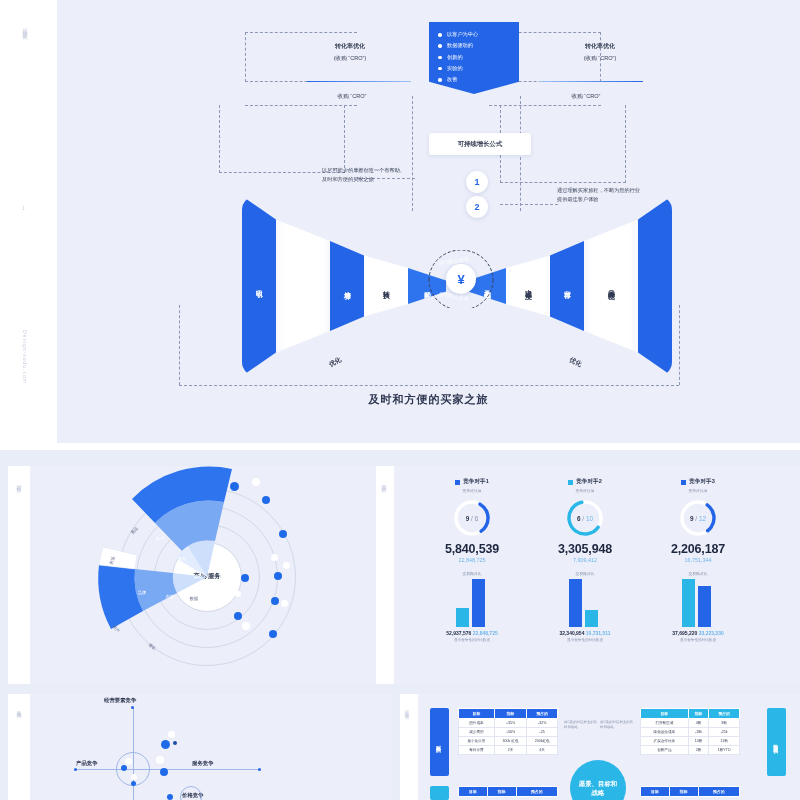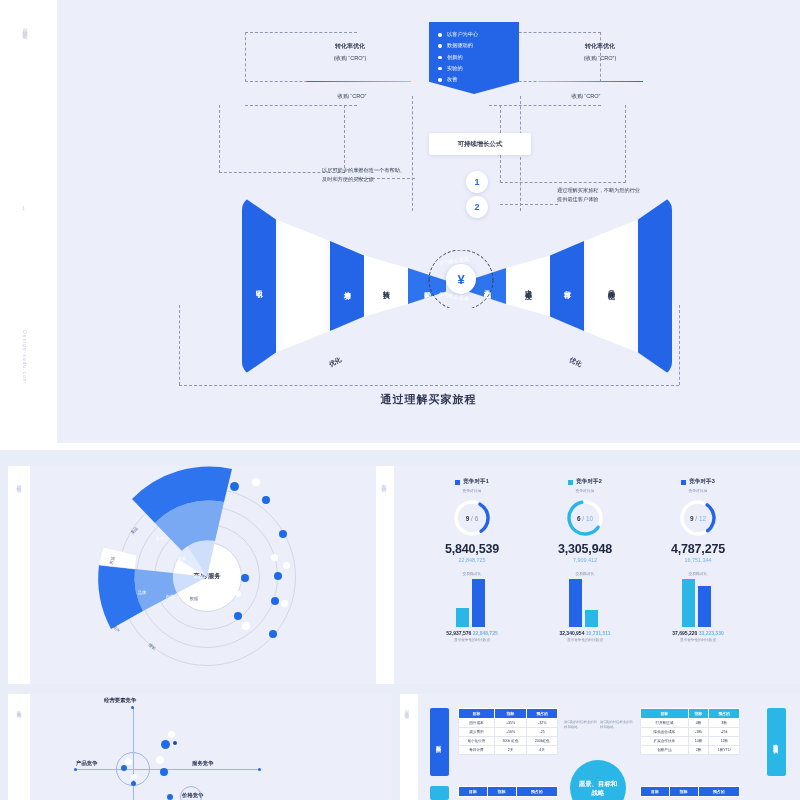--- a/index.html
+++ b/index.html
@@ -259,21 +259,21 @@
       <svg style="position:absolute; left:366px; top:250px;" width="76" height="58">
         <path d="M6,30 A32,30 0 0 1 70,30" fill="none" stroke="#3a4157" stroke-width="1" stroke-dasharray="3 2"></path>
         <path d="M70,30 A32,30 0 0 1 6,30" fill="none" stroke="#3a4157" stroke-width="1" stroke-dasharray="3 2"></path>
       </svg>
       <div class="arc-label" id="arcTop">学习机会提高</div>
       <div class="arc-label" id="arcBot">学习机会提高</div>
 
       <div class="opt" id="optL">优化</div>
       <div class="opt" id="optR">优化</div>
 
-      <div class="bottomtitle">通过理解买家旅程</div>
+      <div class="bottomtitle">及时和方便的买家之旅</div>
     </div>
   </div>
 
   <div class="slide slide-white" id="slide2">
     <div class="edge-label" style="left:8px; top:14px;">增长模型</div>
     <div id="s2inner">
       <div class="ring" style="left:88px; top:22px; width:178px; height:178px;"></div>
       <div class="ring" style="left:106px; top:40px; width:142px; height:142px;"></div>
       <div class="ring" style="left:124px; top:58px; width:106px; height:106px;"></div>
       <div class="ring" style="left:142px; top:76px; width:70px; height:70px; background:#fff;"></div>
@@ -401,21 +401,21 @@
           <svg width="40" height="40">
             <circle cx="20" cy="20" r="16" fill="none" stroke="#ffffff" stroke-width="3.5"></circle>
             <circle cx="20" cy="20" r="16" fill="none" stroke="#2465e8" stroke-width="3.5" stroke-dasharray="30 100" stroke-linecap="round" transform="rotate(-55 20 20)"></circle>
           </svg>
           <div class="gtxt">
             <span>9</span>
             <i style="color:#8a93ad;">&nbsp;/&nbsp;</i>
             <i style="color:#6fb5e8;">12</i>
           </div>
         </div>
-        <div class="bignum">4,787,275</div>
+        <div class="bignum">2,206,187</div>
         <div class="subnum" style="color:#6fb5e8;">16,751,344</div>
         <div class="barlabel">交易额对比</div>
         <div class="bars">
           <div class="bar" style="left:44px; height:100%; background:#2bb6e8;"></div>
           <div class="bar" style="left:60px; height:86%; background:#2465e8;"></div>
         </div>
         <div class="barvals">
           <span style="color:#1e2740;">37,695,220</span>
           <span style="color:#6fb5e8;">33,223,330</span>
         </div>

